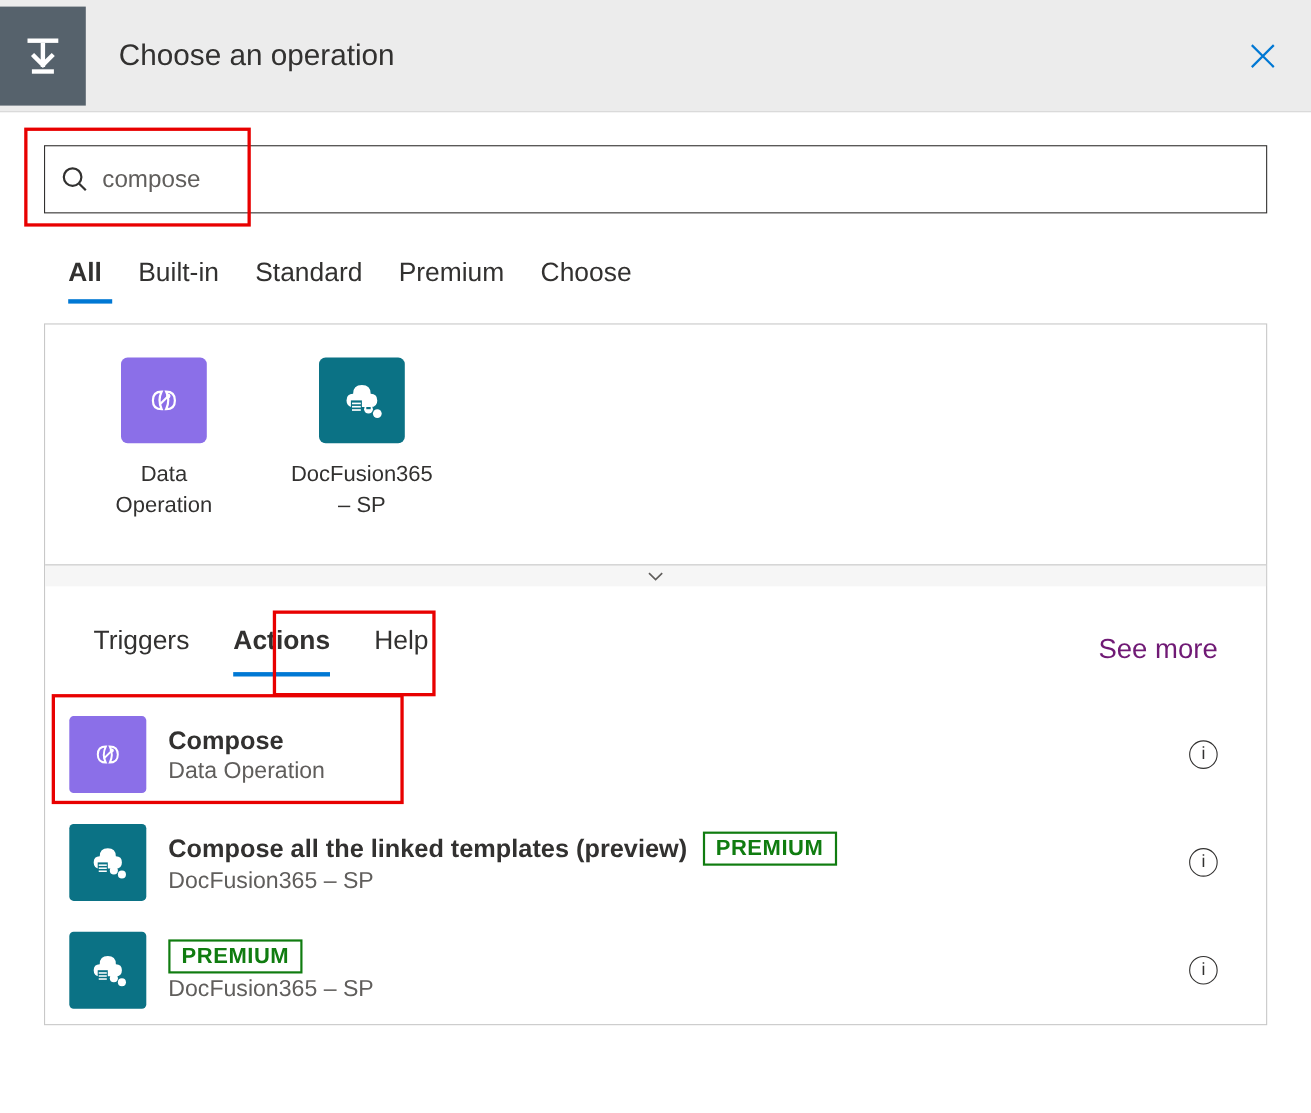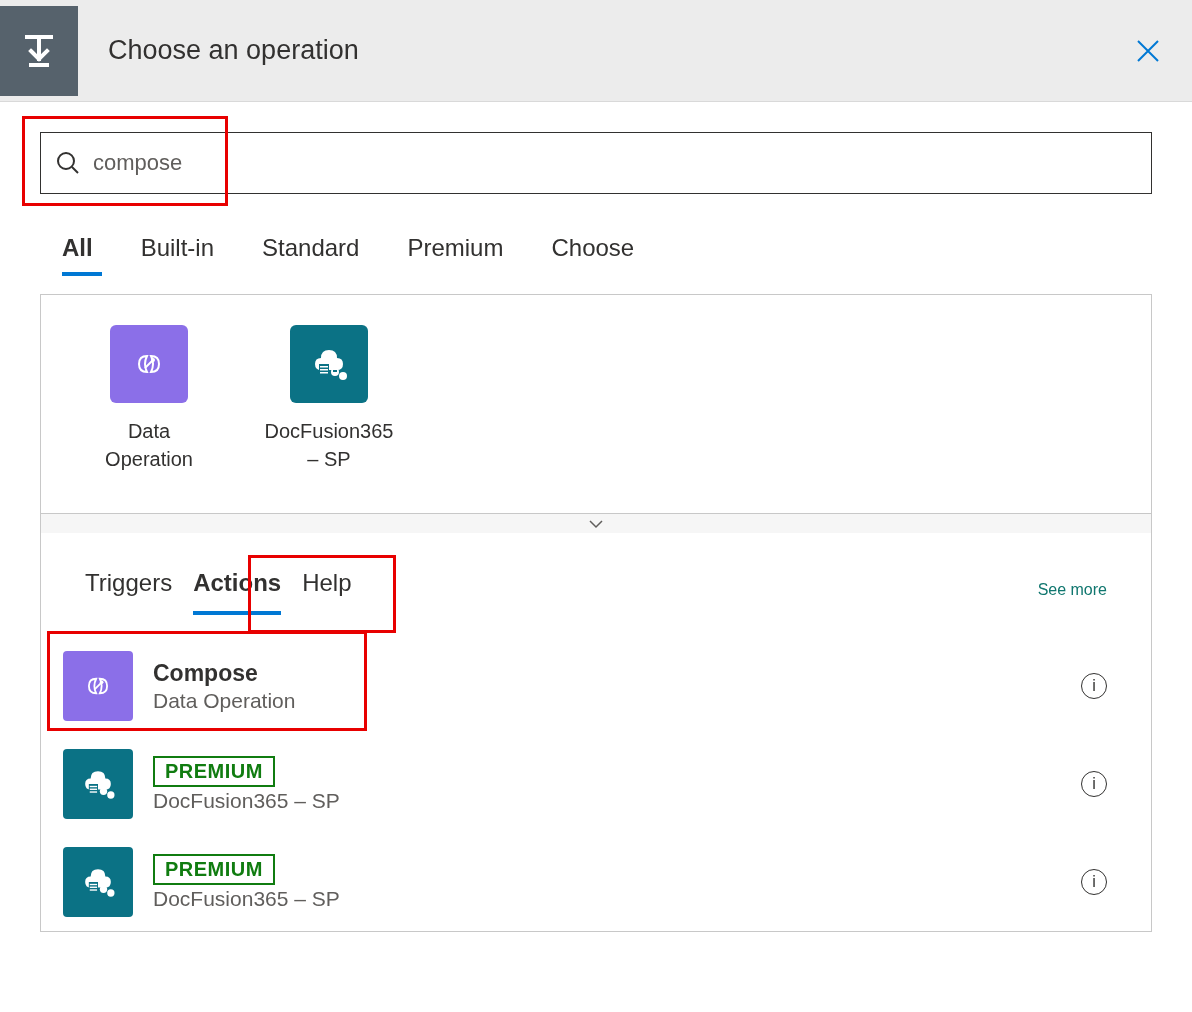--- a/index.html
+++ b/index.html
@@ -78,21 +78,21 @@
     position: absolute;
     border: 3px solid #e80000;
     top: -16px;
     left: -18px;
     width: 206px;
     height: 90px;
     pointer-events: none;
   }
   .category-tabs {
     display: flex;
-    gap: 48px;
+    gap: 33px;
     margin-top: 40px;
     padding-left: 22px;
   }
   .category-tab {
     font-size: 24px;
     color: #323130;
     padding-bottom: 12px;
     cursor: pointer;
     position: relative;
   }
@@ -152,21 +152,21 @@
   }
   .sub-tabs-wrap {
     position: relative;
     margin-top: 36px;
     padding: 0 44px;
     display: flex;
     align-items: center;
   }
   .sub-tabs {
     display: flex;
-    gap: 21px;
+    gap: 40px;
   }
   .sub-tab {
     font-size: 24px;
     color: #323130;
     padding-bottom: 14px;
     cursor: pointer;
     position: relative;
   }
   .sub-tab.active {
     font-weight: 600;
@@ -175,22 +175,22 @@
     content: "";
     position: absolute;
     bottom: -4px;
     left: 0;
     right: 0;
     height: 4px;
     background: #0078d4;
   }
   .see-more {
     margin-left: auto;
-    font-size: 16px;
-    color: #0f766e;
+    font-size: 25px;
+    color: #701a75;
     cursor: pointer;
   }
   .actions-highlight {
     position: absolute;
     border: 3px solid #e80000;
     top: -14px;
     left: 207px;
     width: 148px;
     height: 78px;
     pointer-events: none;
@@ -381,20 +381,21 @@
             <rect x="14" y="24" width="10" height="12" fill="#0b7285"></rect>
             <rect x="15" y="26" width="8" height="1.5" fill="#fff"></rect>
             <rect x="15" y="29" width="8" height="1.5" fill="#fff"></rect>
             <rect x="15" y="32" width="8" height="1.5" fill="#fff"></rect>
             <circle cx="30" cy="32" r="4" fill="#fff"></circle>
             <circle cx="38" cy="36" r="4" fill="#fff"></circle>
           </svg>
         </div>
         <div class="action-text">
           <div class="action-title-row">
+            <span class="action-title">Compose all the linked templates (preview)</span>
             <span class="premium-badge">PREMIUM</span>
           </div>
           <span class="action-sub">DocFusion365 – SP</span>
         </div>
         <div class="info-btn">
           <span>i</span>
         </div>
       </div>
 
       <div class="action-item">

